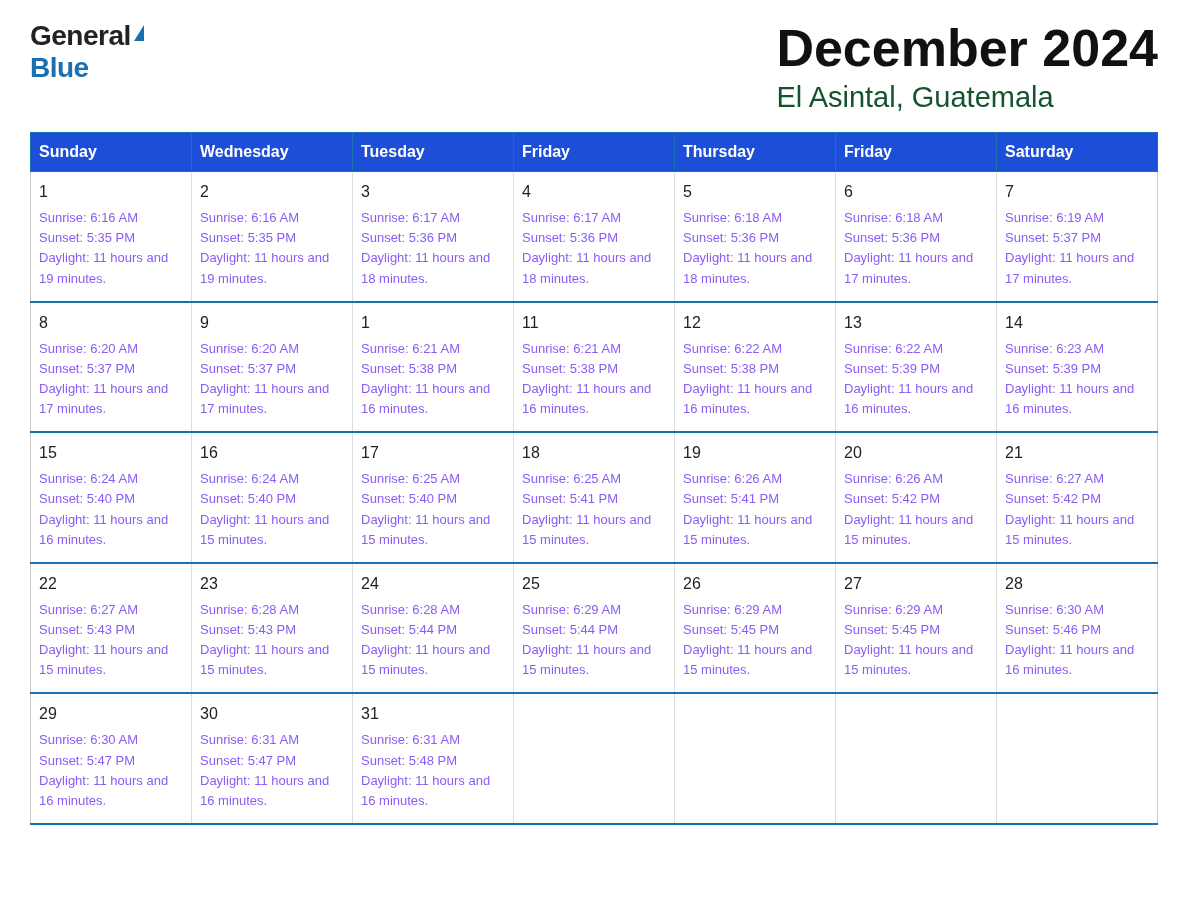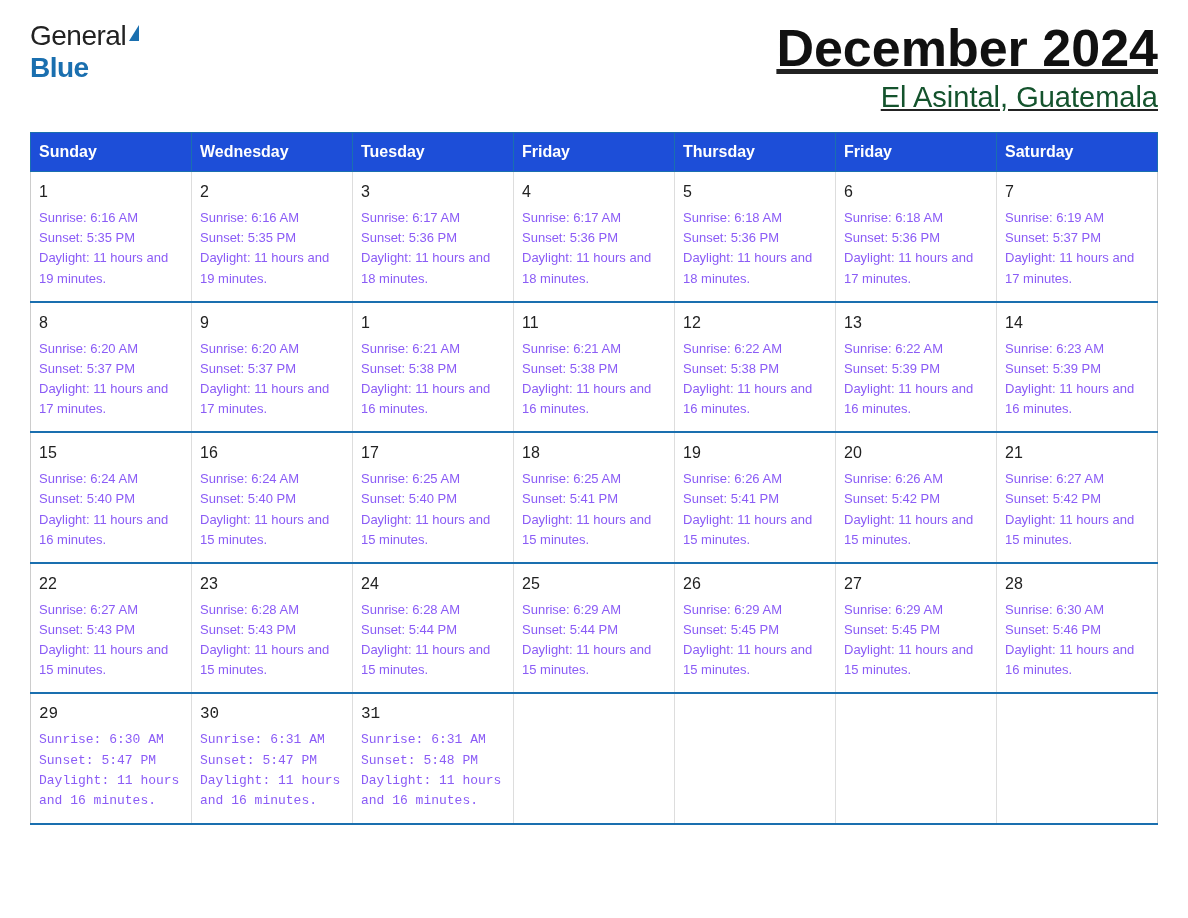--- a/index.html
+++ b/index.html
@@ -17,21 +17,21 @@
       align-items: flex-start;
       margin-bottom: 18px;
     }
     .logo {
       display: flex;
       flex-direction: column;
       align-items: flex-start;
     }
     .logo-general {
       font-size: 28px;
-      font-weight: normal;
+      font-weight: bold;
       color: #222;
       letter-spacing: -0.5px;
     }
     .logo-blue {
       font-size: 28px;
       font-weight: bold;
       color: #1a6faf;
       letter-spacing: -0.5px;
     }
     .logo-triangle {
@@ -43,22 +43,20 @@
       margin-left: 3px;
       vertical-align: middle;
       position: relative;
       top: -3px;
     }
     .logo-line {
       display: flex;
       align-items: center;
     }
     .title-section {
-      text-align: right;
-      text-decoration: underline;
     }
     .month-title {
       font-size: 52px;
       font-weight: bold;
       color: #111;
       line-height: 1.1;
     }
     .location-title {
       font-size: 29px;
       color: #14532d;
@@ -107,21 +105,20 @@
     .day-info {
       font-size: 13px;
       color: #8b5cf6;
       line-height: 1.55;
     }
     .empty-cell {
       background: #fff;
     }
     tbody tr:last-child {
       border-bottom: 2px solid #1a6faf;
-      font-family: Liberation Mono, monospace;
     }
   </style>
 </head>
 <body>
 
 <div class="header">
   <div class="logo">
     <div class="logo-line">
       <span class="logo-general">General</span>
       <span class="logo-triangle"></span>

